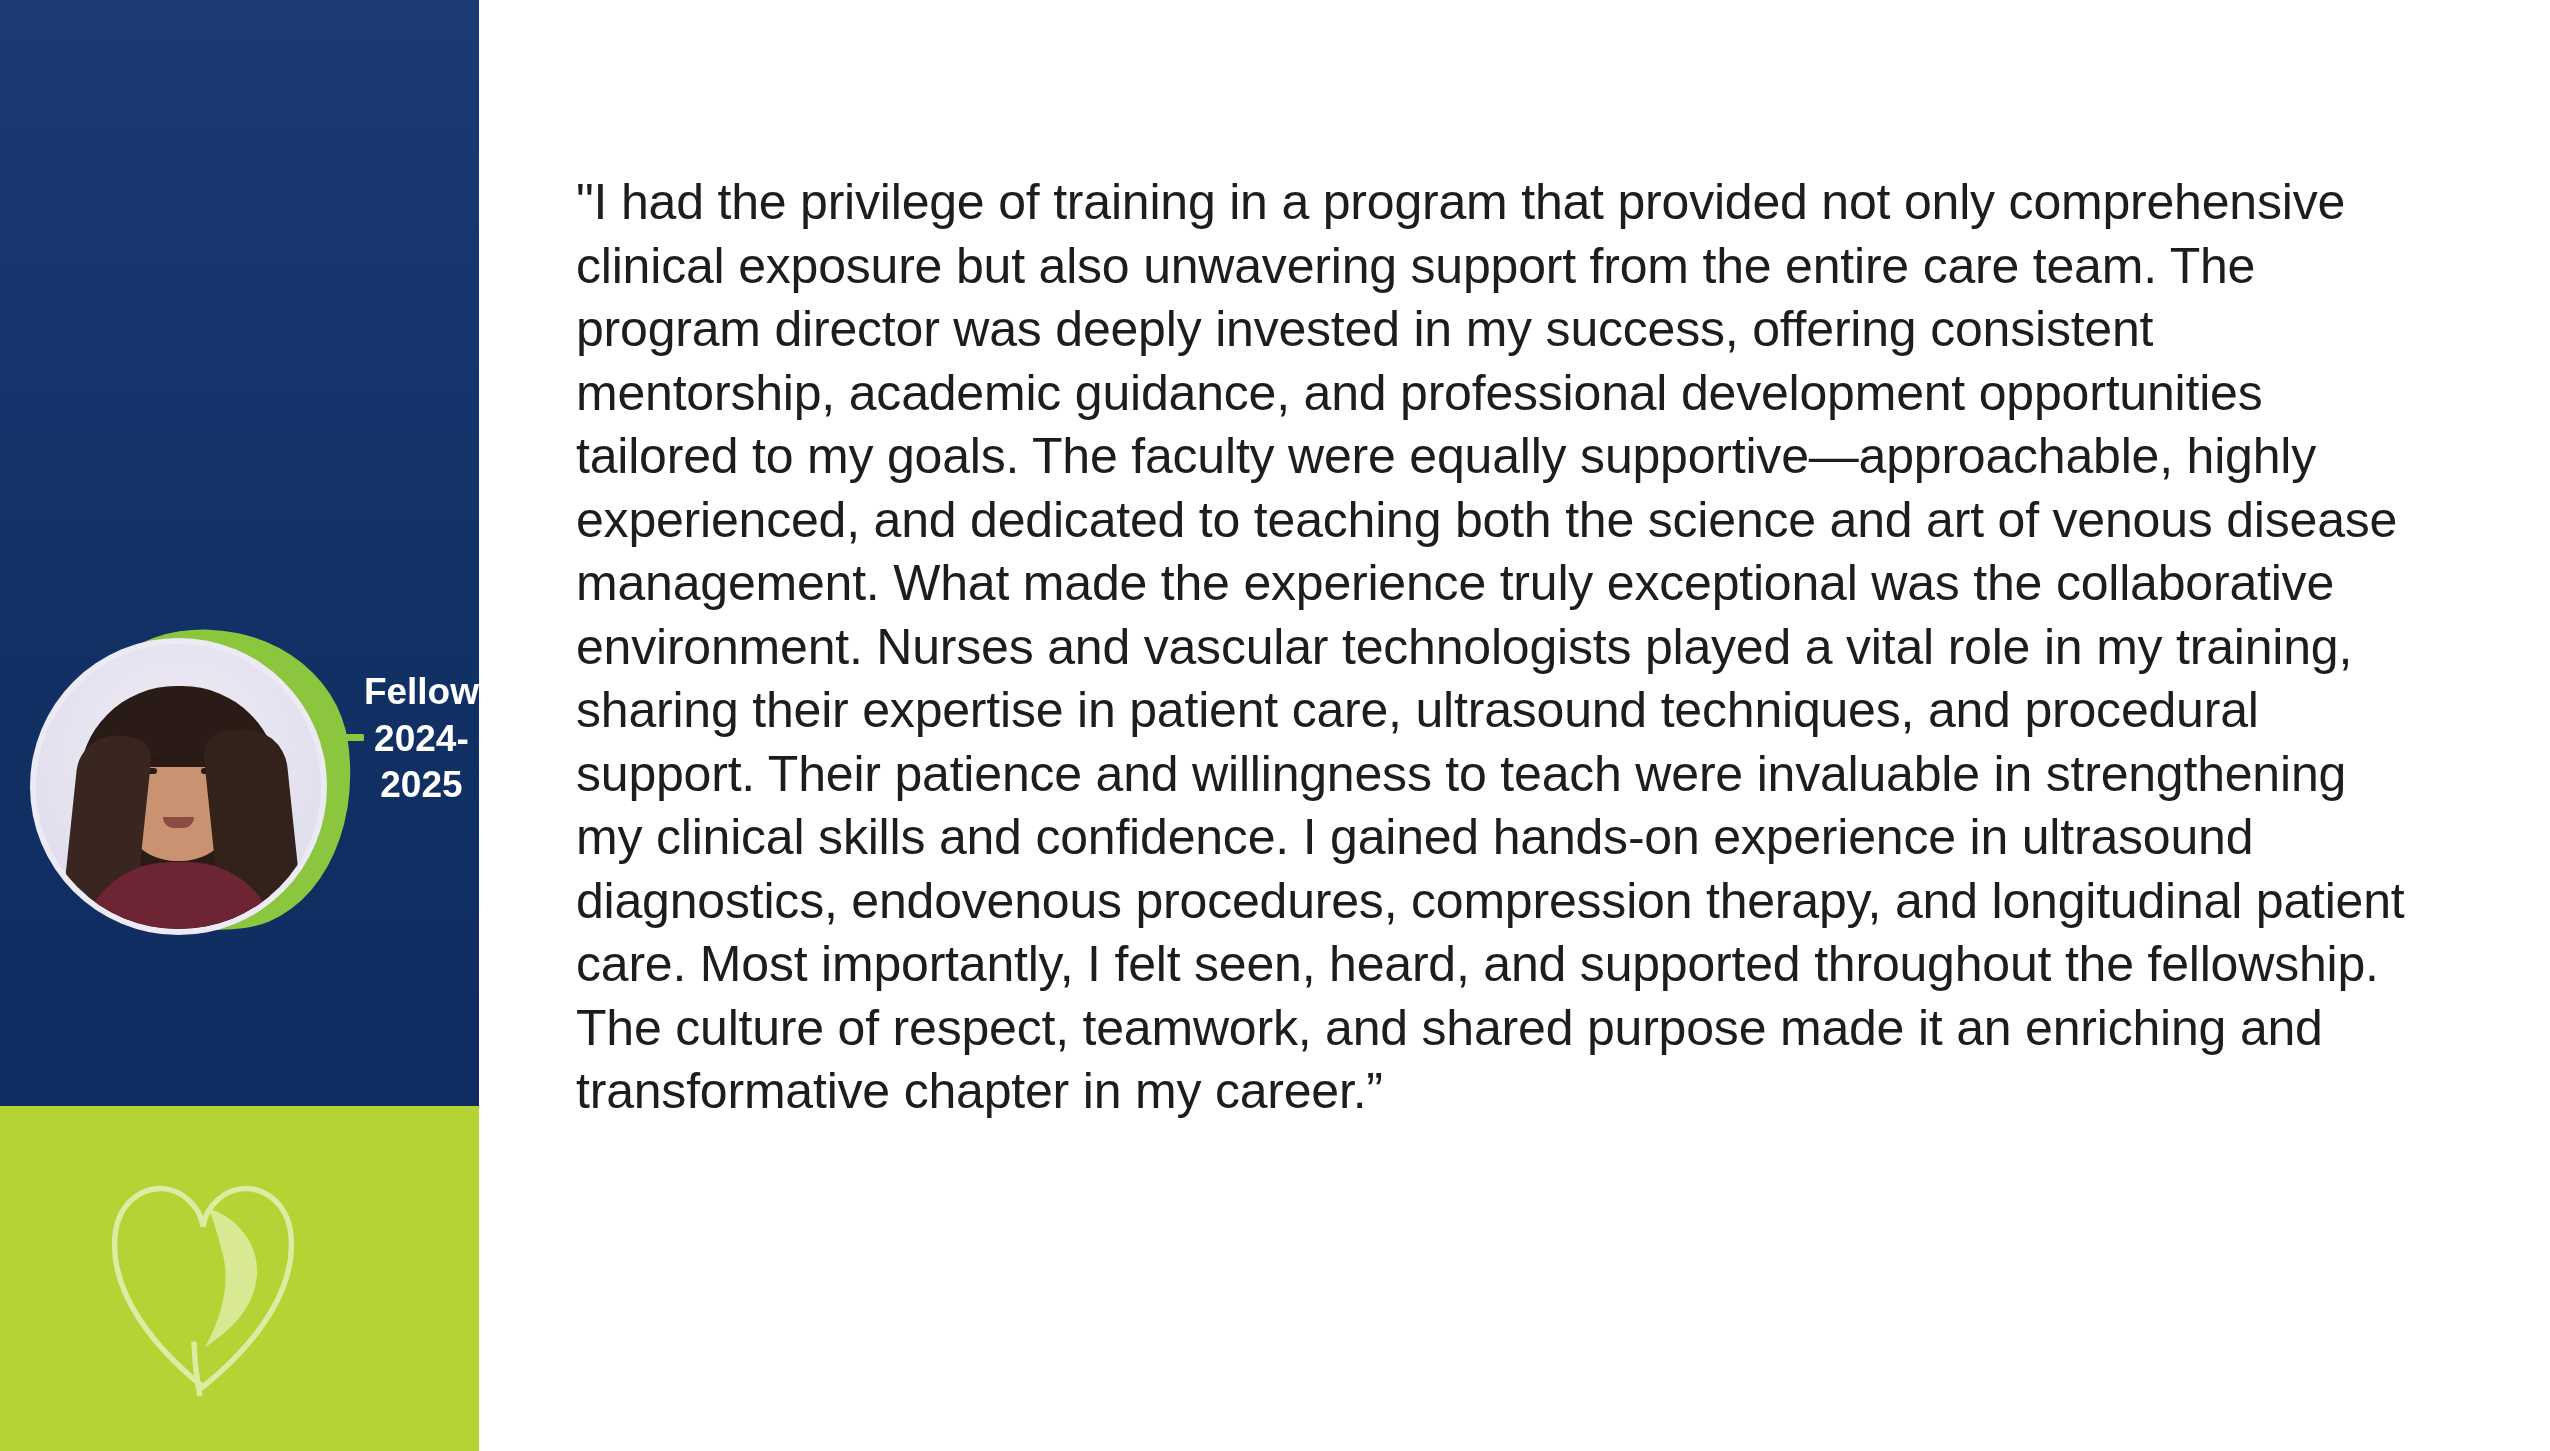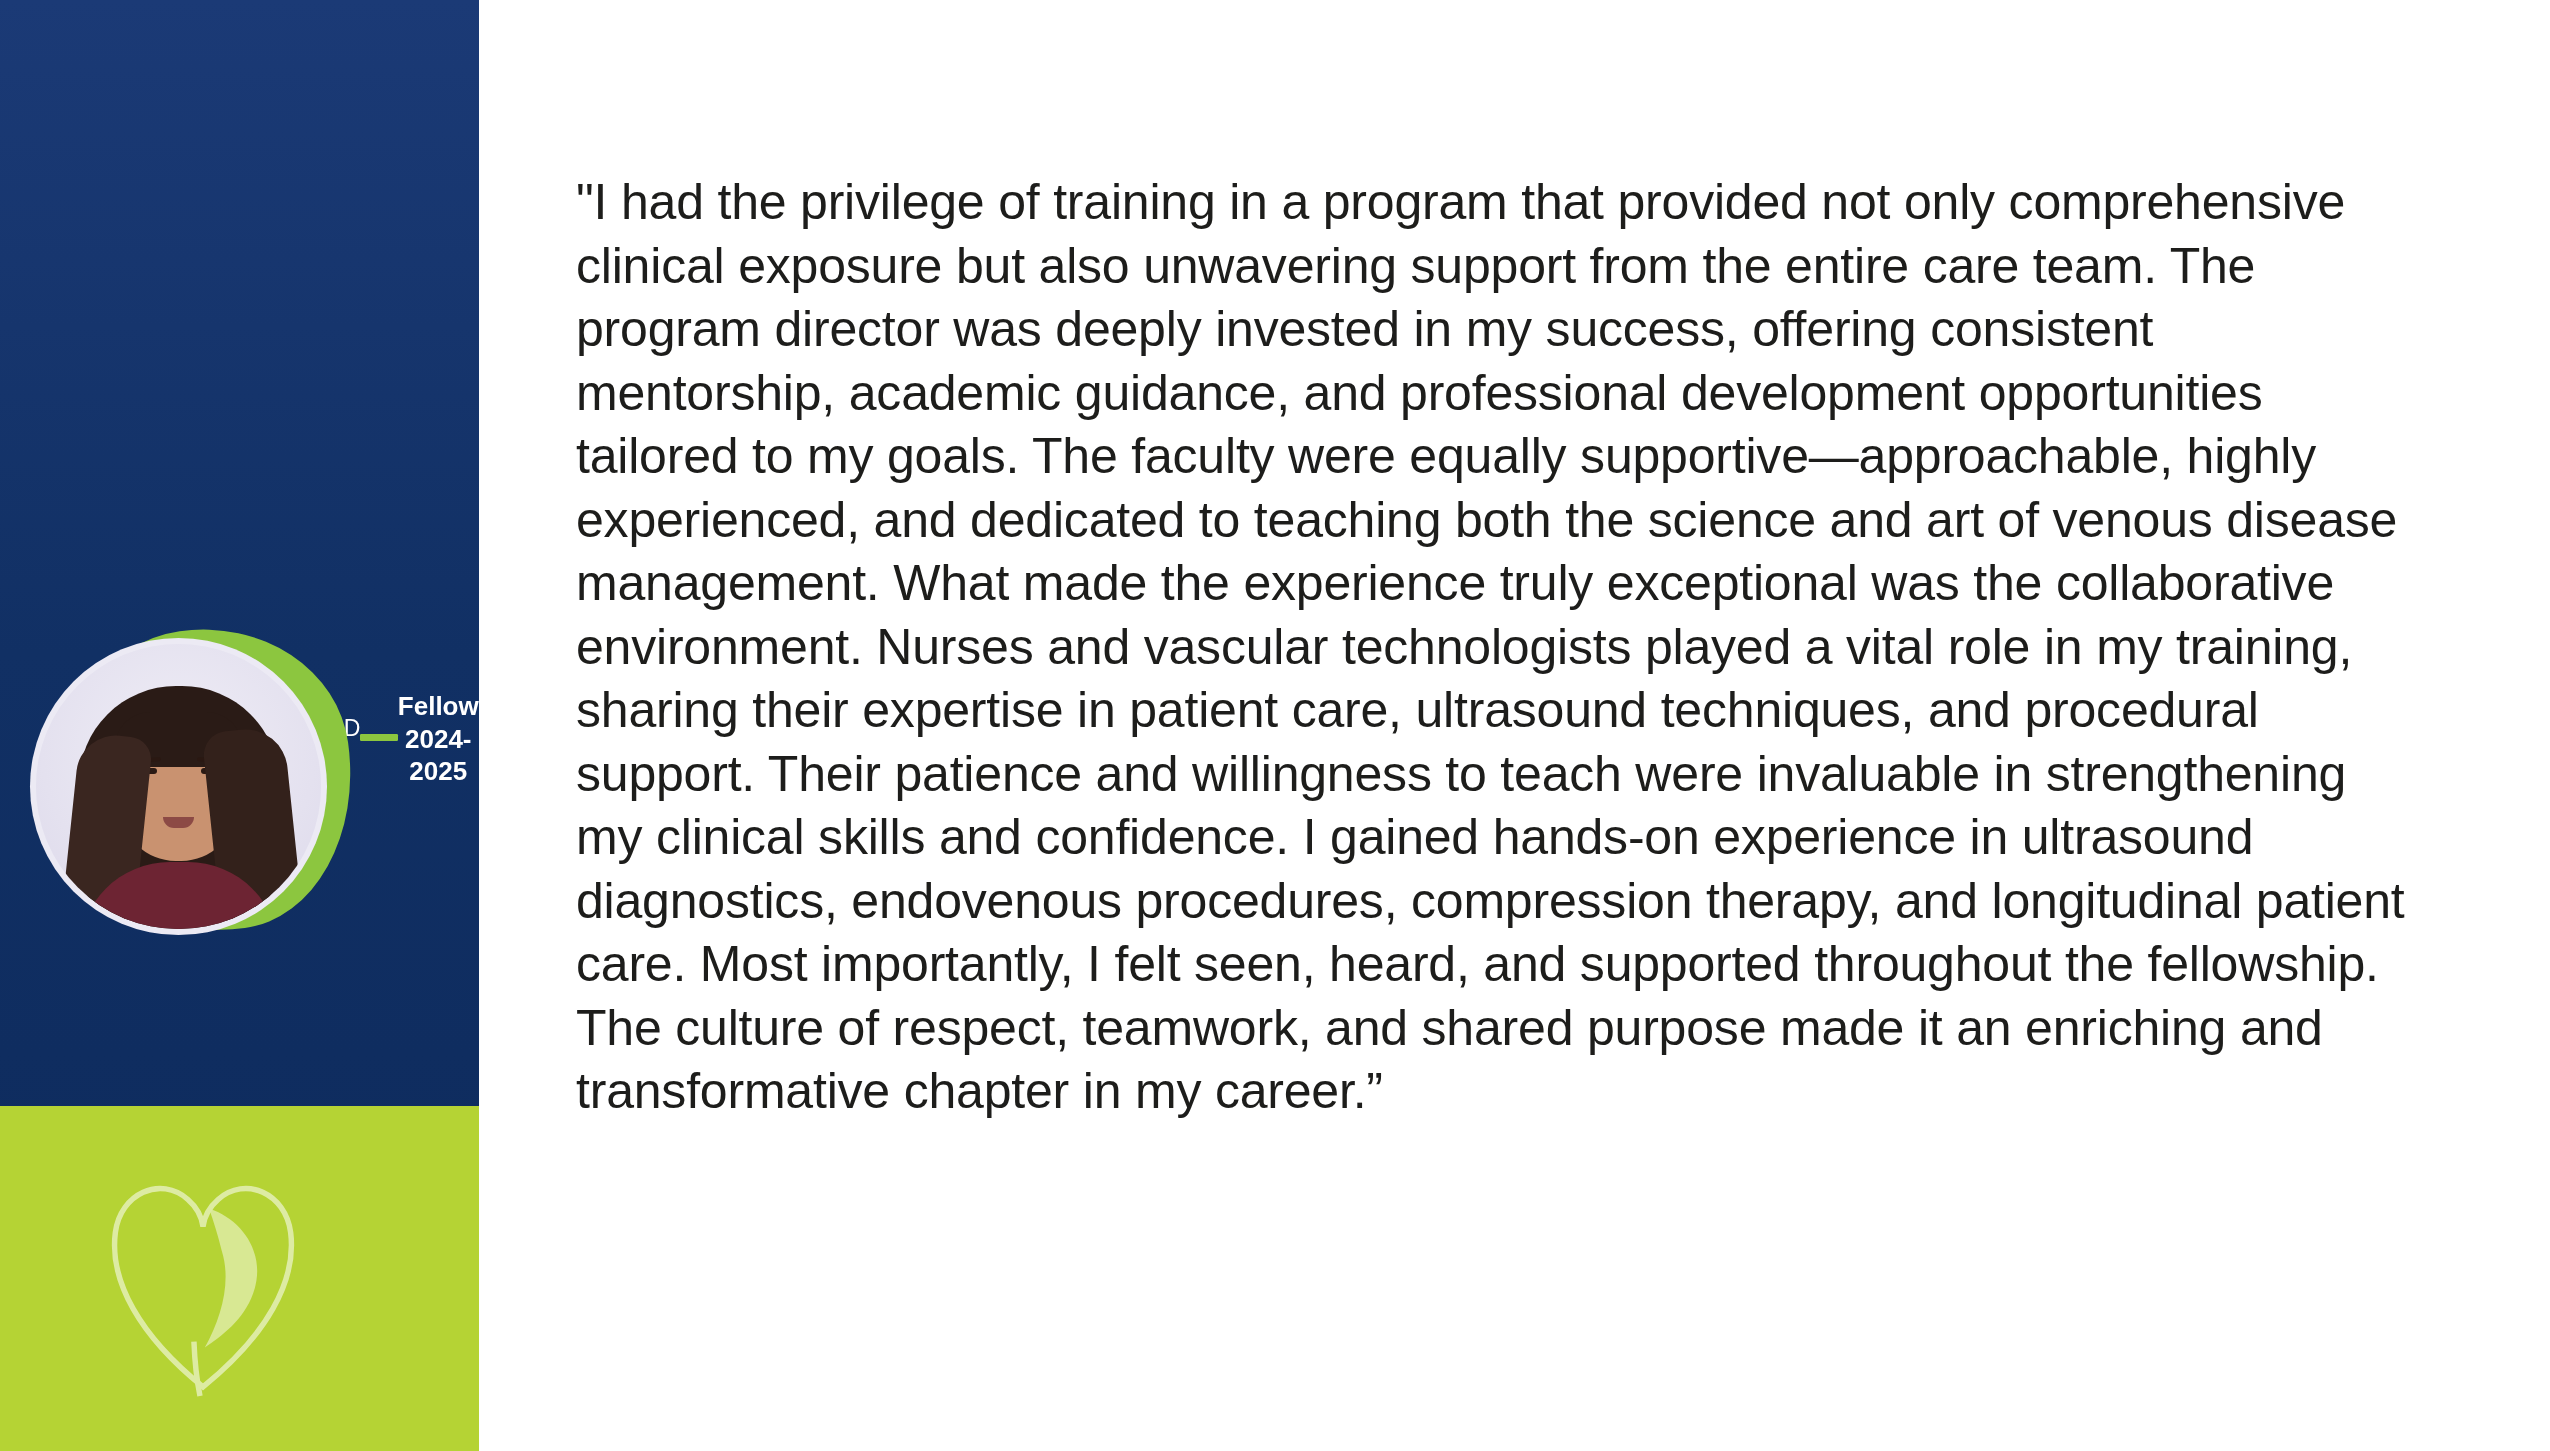--- a/index.html
+++ b/index.html
@@ -181,21 +181,21 @@
   .divider {
     margin-top: 24px;
     width: 97px;
     height: 7.3px;
     background: #8cc63f;
     border-radius: 1.2px;
   }
   .role {
     margin-top: 27px;
     color: #ffffff;
-    font-size: 26px;
+    font-size: 37px;
     font-weight: bold;
     line-height: 1.26;
     text-align: center;
   }
 
   
   .sidebar-footer {
     position: absolute;
     left: 0;
     bottom: 0;

